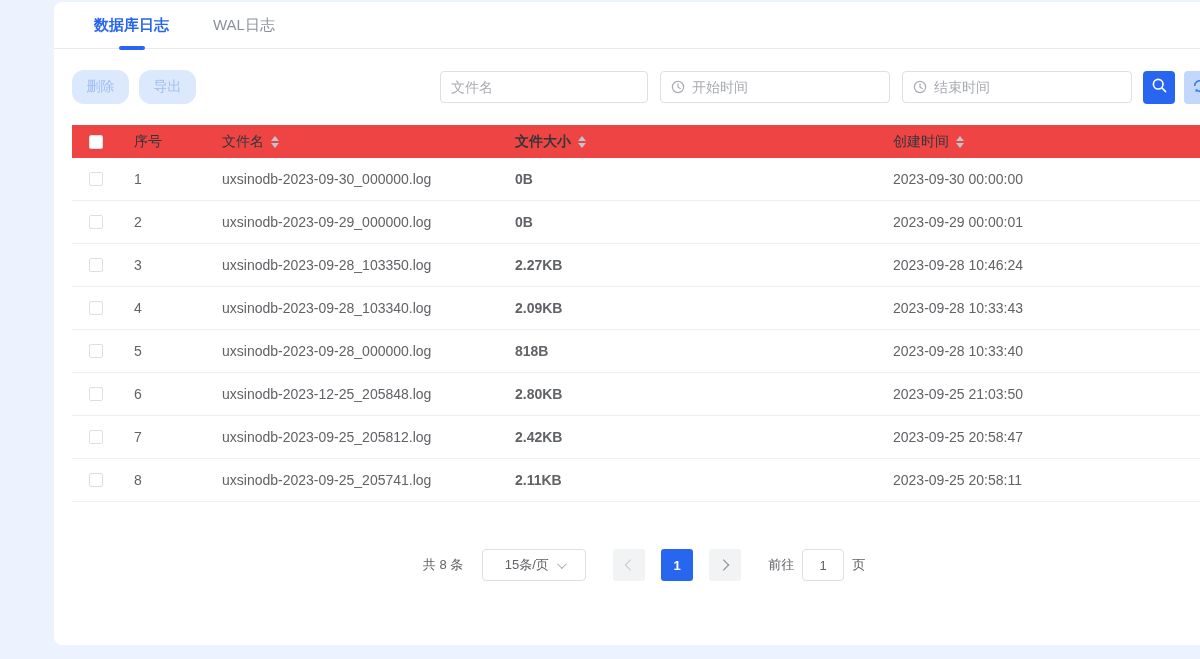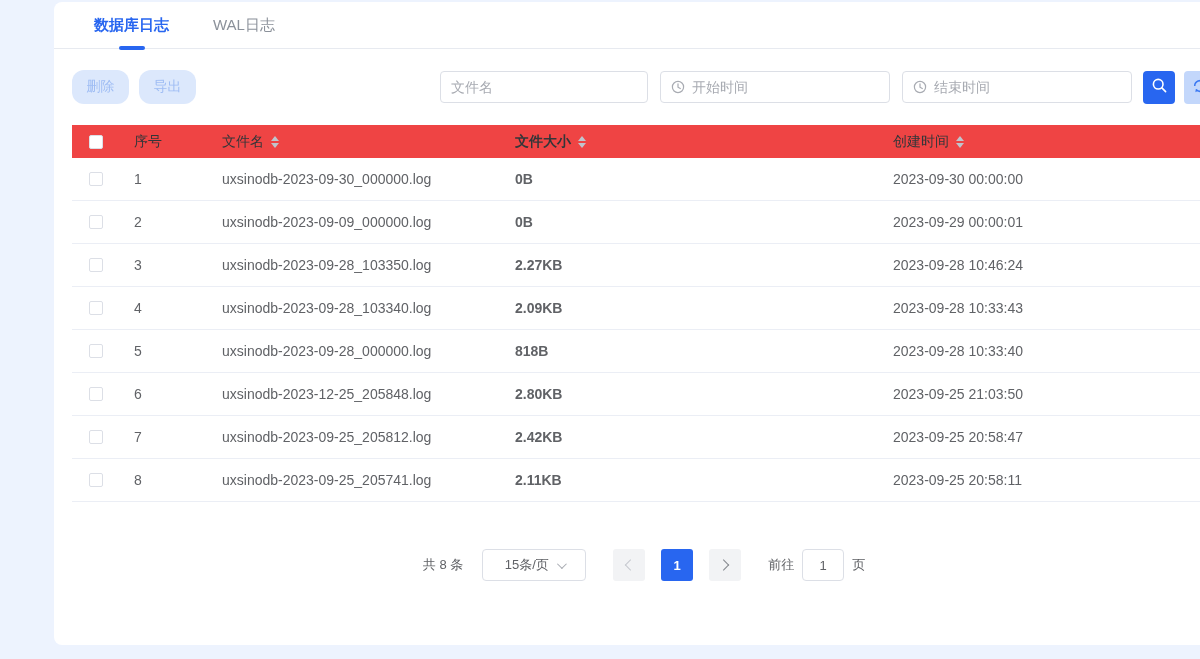--- a/index.html
+++ b/index.html
@@ -205,21 +205,21 @@
       <div class="td c-no">1</div>
       <div class="td c-file">uxsinodb-2023-09-30_000000.log</div>
       <div class="td c-size">0B</div>
       <div class="td c-time">2023-09-30 00:00:00</div>
     </div>
     <div class="tr body-row">
       <div class="td c-check">
           <span class="checkbox"></span>
         </div>
       <div class="td c-no">2</div>
-      <div class="td c-file">uxsinodb-2023-09-09_000000.log</div>
+      <div class="td c-file">uxsinodb-2023-09-29_000000.log</div>
       <div class="td c-size">0B</div>
       <div class="td c-time">2023-09-29 00:00:01</div>
     </div>
     <div class="tr body-row">
       <div class="td c-check">
           <span class="checkbox"></span>
         </div>
       <div class="td c-no">3</div>
       <div class="td c-file">uxsinodb-2023-09-28_103350.log</div>
       <div class="td c-size">2.27KB</div>

